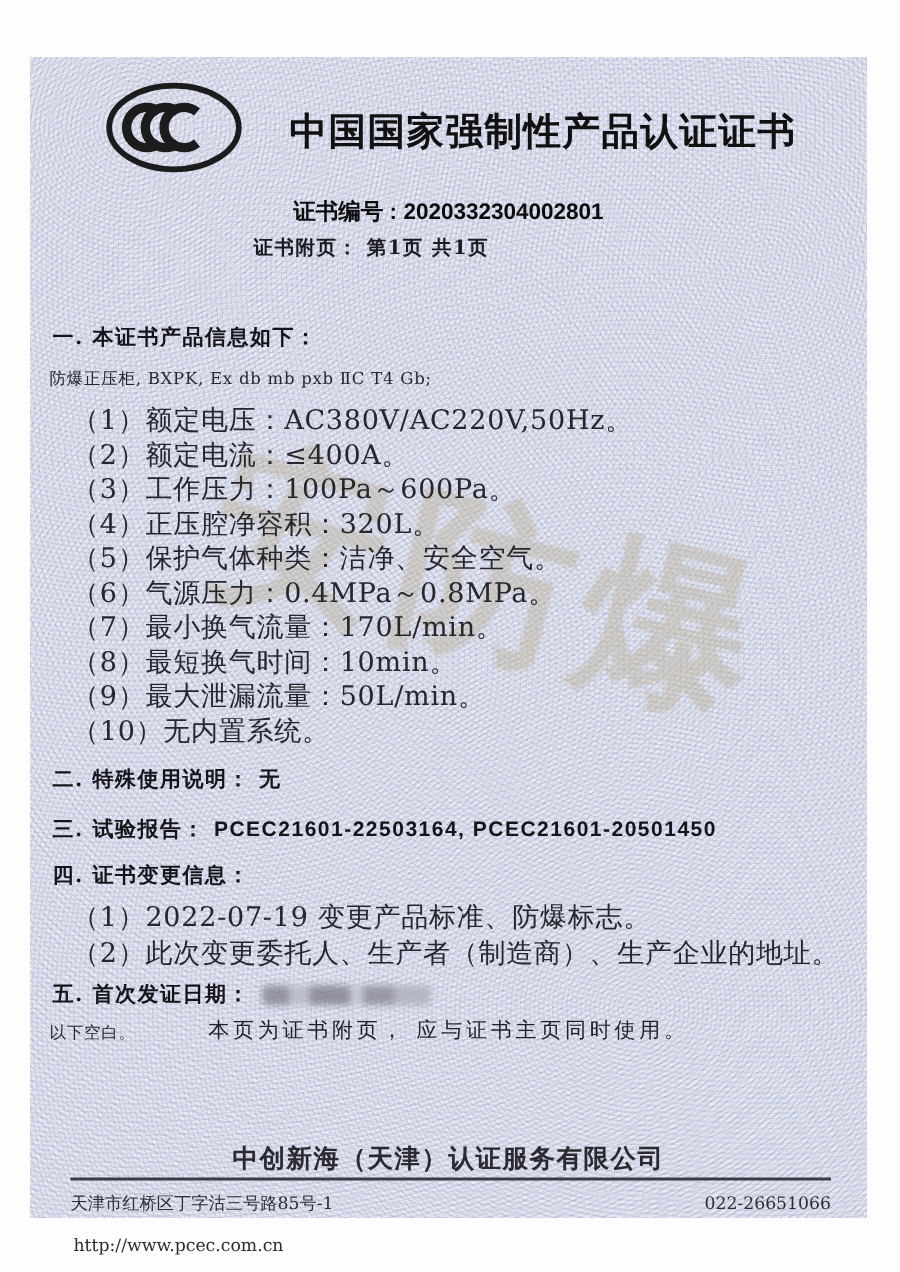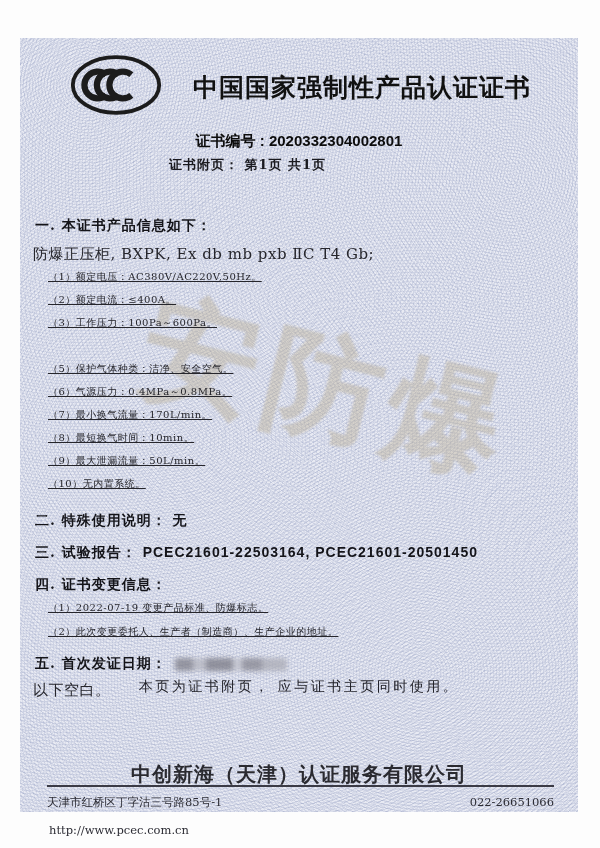--- a/index.html
+++ b/index.html
@@ -37,37 +37,37 @@
     position:absolute;left:0;top:94px;width:558px;text-align:center;
     font-family:"Liberation Sans", sans-serif;font-weight:700;font-size:15px;color:#0c0c0c;
   }
   .pageline{
     position:absolute;left:0;top:118px;width:455px;text-align:center;
     font-size:13px;font-weight:600;letter-spacing:1px;color:#1a1a1f;
   }
 
   .ln{position:absolute;white-space:nowrap;line-height:1;margin-top:28px;}
   .h{left:15px;font-size:14px;font-weight:700;letter-spacing:1px;color:#141419;}
-  .prod{left:13px;font-size:15px;letter-spacing:.5px;color:#26262c;}
-  .item{left:28px;font-size:10px;letter-spacing:.5px;color:#26262c;text-decoration:underline;}
+  .prod{left:13px;font-size:11px;letter-spacing:.5px;color:#26262c;}
+  .item{left:28px;font-size:18px;letter-spacing:.5px;color:#26262c;}
   .mono-strong{font-family:Liberation Sans, sans-serif;font-weight:700;}
 
   .redacted{
     display:inline-block;vertical-align:middle;width:112px;height:13px;margin-left:8px;border-radius:2px;
     background:linear-gradient(90deg,#84848f 0 16%,#b7b8c2 16% 28%,#7f7f8a 28% 52%,#c3c4ce 52% 60%,#8a8a95 60% 78%,#adaeb8 78% 100%);
     filter:blur(2.6px);opacity:.8;
   }
 
   .footnote{
     position:absolute;left:0;top:640px;width:558px;text-align:center;
     font-size:14px;letter-spacing:2.5px;color:#1f1f26;
   }
   .footer-company{
     position:absolute;left:0;top:723px;width:558px;text-align:center;
-    font-family:"Liberation Sans", sans-serif;font-weight:700;font-size:20px;
+    font-family:"Liberation Sans", sans-serif;font-weight:700;font-size:17px;
     letter-spacing:1px;color:#2a2a30;
   }
   .footer-rule{
     position:absolute;left:27px;top:747px;width:507px;height:0;
     border-top:2px solid #3b3b46;
   }
   .footer-row{
     position:absolute;left:27px;top:754px;width:507px;height:18px;
     font-size:11.5px;color:#2c2c34;
   }
@@ -103,20 +103,21 @@
       </div>
 
       <div class="pageline">证书附页： 第1页 共1页</div>
 
       <div class="ln h" style="top:152px">一. 本证书产品信息如下：</div>
       <div class="ln prod" style="top:181px">防爆正压柜, BXPK, Ex db mb pxb ⅡC T4 Gb;</div>
 
       <div class="ln item" style="top:206px">（1）额定电压：AC380V/AC220V,50Hz。</div>
       <div class="ln item" style="top:229px">（2）额定电流：≤400A。</div>
       <div class="ln item" style="top:252px">（3）工作压力：100Pa～600Pa。</div>
+      <div class="ln item" style="top:275px">（4）正压腔净容积：320L。</div>
       <div class="ln item" style="top:298px">（5）保护气体种类：洁净、安全空气。</div>
       <div class="ln item" style="top:321px">（6）气源压力：0.4MPa～0.8MPa。</div>
       <div class="ln item" style="top:344px">（7）最小换气流量：170L/min。</div>
       <div class="ln item" style="top:367px">（8）最短换气时间：10min。</div>
       <div class="ln item" style="top:390px">（9）最大泄漏流量：50L/min。</div>
       <div class="ln item" style="top:413px">（10）无内置系统。</div>
 
       <div class="ln h" style="top:447px">二. 特殊使用说明： 无</div>
 
       <div class="ln h" style="top:479px">

